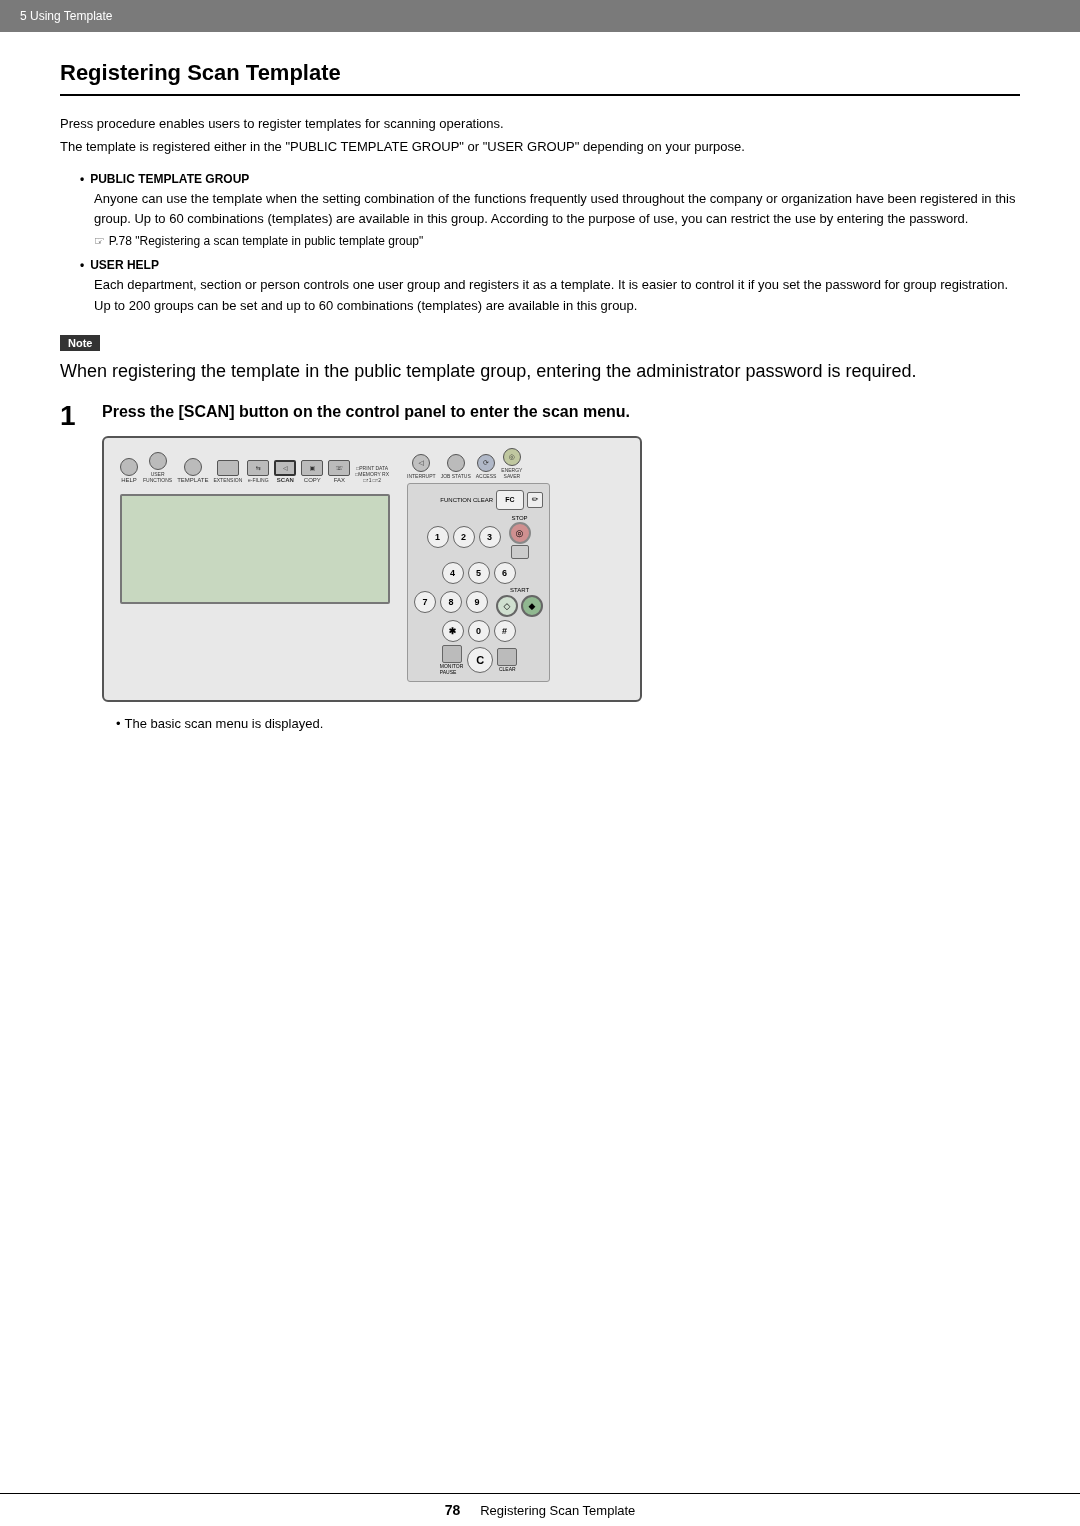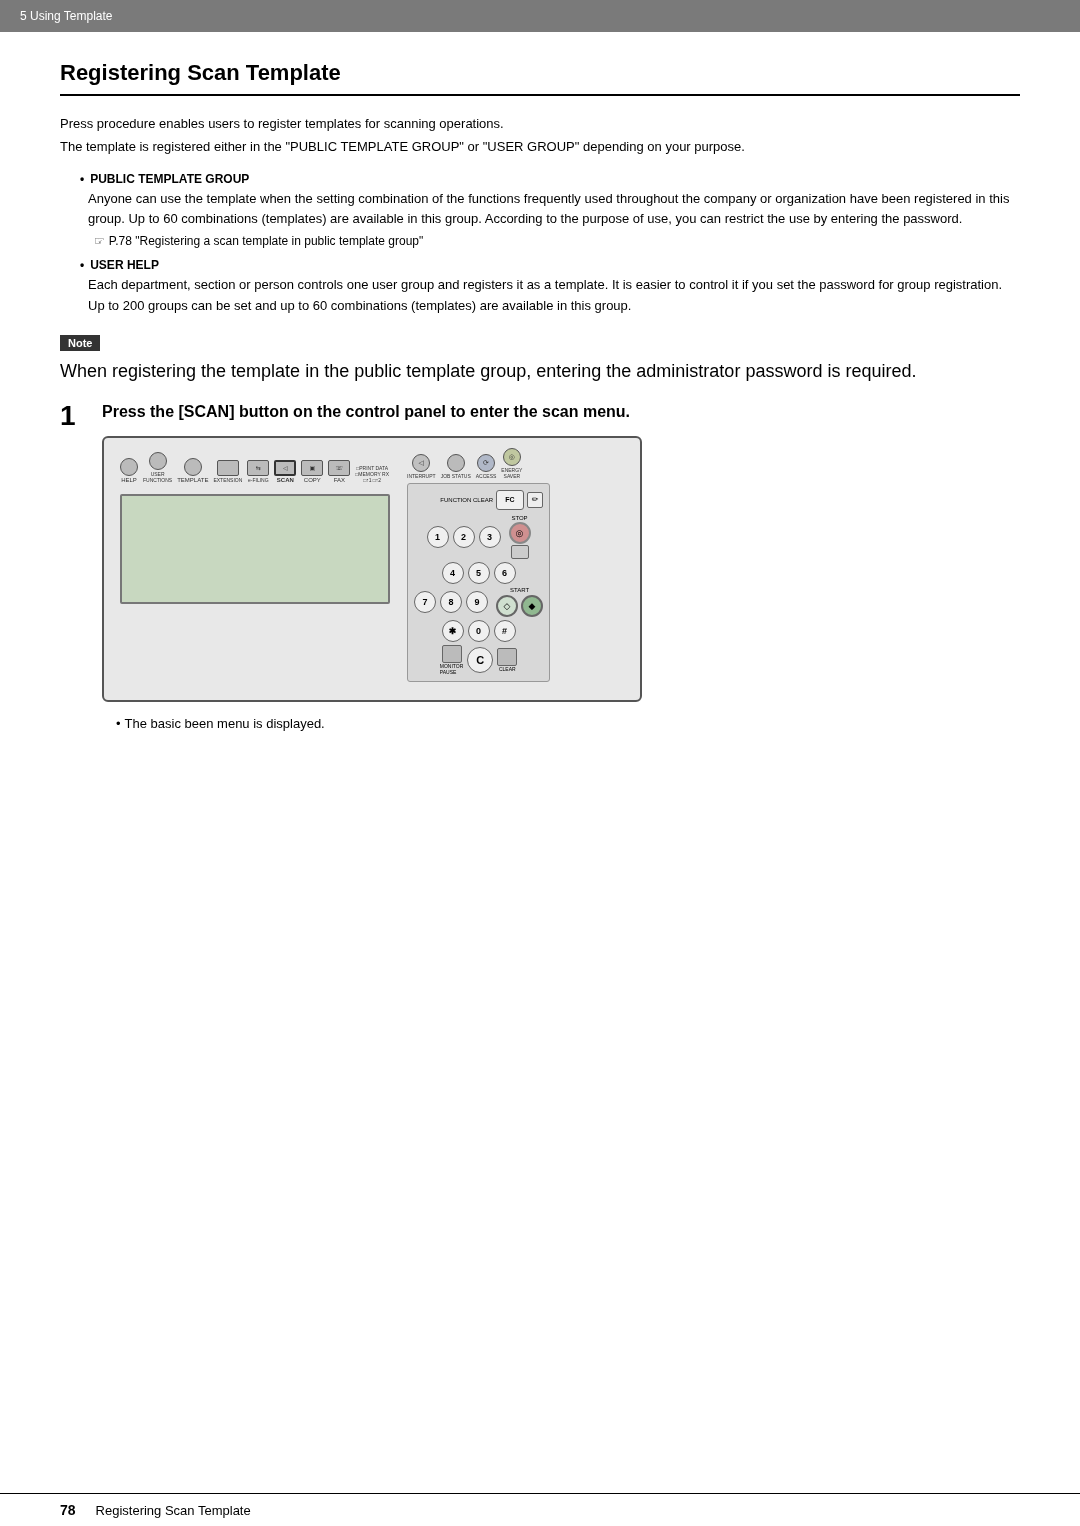--- a/index.html
+++ b/index.html
@@ -52,21 +52,21 @@
       display: flex;
       align-items: flex-start;
       margin-bottom: 3px;
     }
     .bullet-item .bullet-title::before {
       content: "•";
       margin-right: 6px;
       font-weight: bold;
     }
     .bullet-item .bullet-body {
-      margin-left: 8px;
+      margin-left: 14px;
       line-height: 1.6;
     }
     .ref-link {
       display: flex;
       align-items: center;
       margin: 4px 0 4px 14px;
       font-size: 12px;
     }
     .ref-link::before {
       content: "☞";
@@ -228,20 +228,21 @@
     .footer-bar {
       position: absolute;
       bottom: 0;
       left: 0;
       right: 0;
       border-top: 1px solid #000;
       display: flex;
       align-items: center;
       padding: 8px 60px;
       font-size: 13px;
+      justify-content: center;
     }
     .footer-page {
       margin-right: 20px;
       font-size: 14px;
       font-weight: bold;
     }
   </style>
 </head>
 <body>
 
@@ -407,21 +408,21 @@
                     <span>CLEAR</span>
                   </div>
                 </div>
               </div>
             </div>
           </div>
         </div>
       </div>
 
       <div class="bullet-text">
-        <span style="margin-right:4px;">•</span><span>The basic been menu is displayed.</span>
+        <span style="margin-right:4px;">•</span><span>The basic scan menu is displayed.</span>
       </div>
     </div>
   </div>
 
 </div>
 
 <div class="footer-bar">
   <span class="footer-page">78</span>
   <span>Registering Scan Template</span>
 </div>

